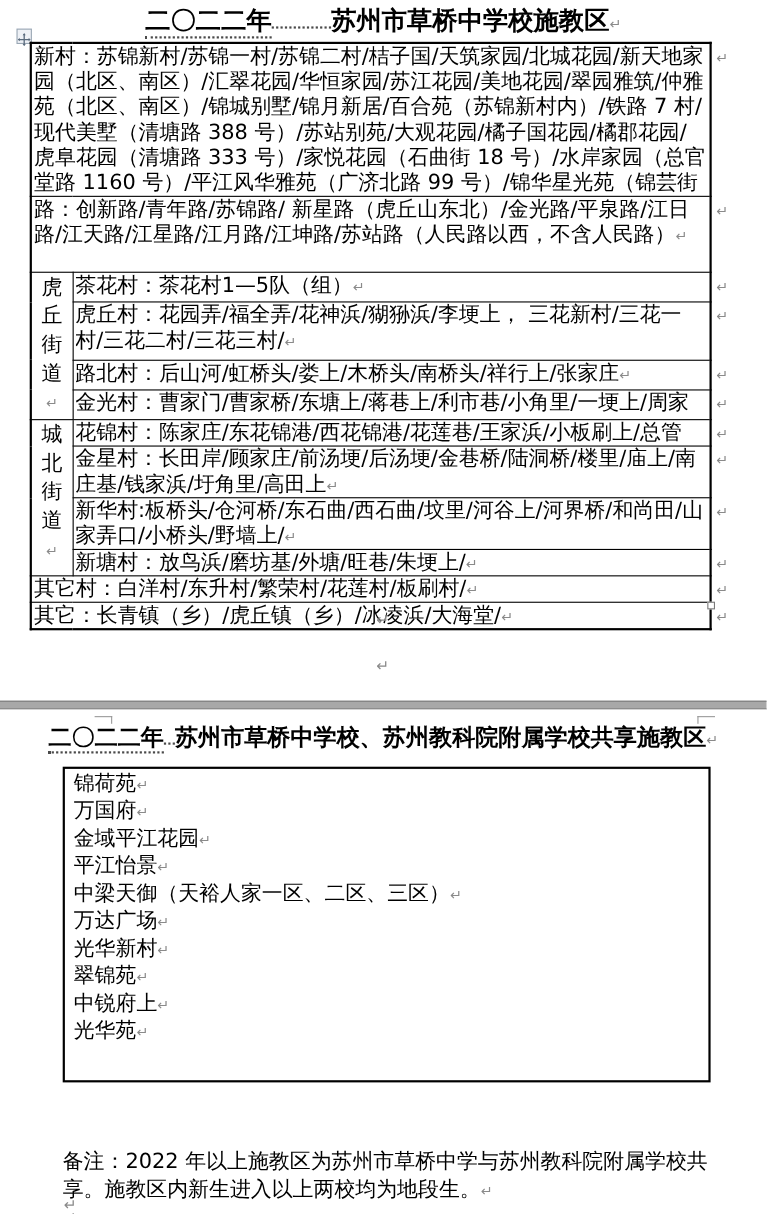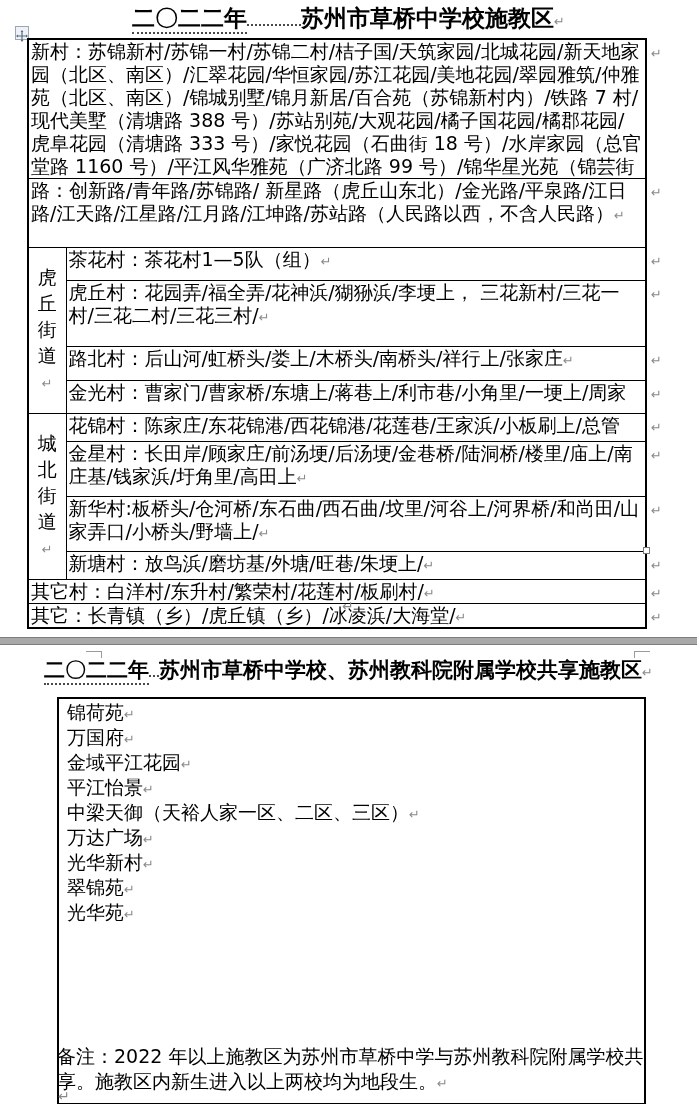--- a/index.html
+++ b/index.html
@@ -38,24 +38,24 @@
   
   #district-table{position:absolute;left:27px;top:38px;width:620px;
     border-collapse:collapse;table-layout:fixed;
     font-size:19px;line-height:23px;border:2px solid #000}
   #district-table td{border:1px solid #000;padding:0 2px;vertical-align:top;position:relative}
   #district-table col.c-street{width:38px}
   .wrap{overflow:hidden}
   .h1l{height:23px}.h2l{height:46px}.h-xc{height:138px}.h-lu{height:68px}
   .lbl{font-weight:normal}
   td.street{text-align:center;padding:2px 0}
-  .street-label{width:20px;margin:16px auto;word-break:break-all;line-height:26px;font-size:19px}
+  .street-label{width:20px;margin:0 auto;word-break:break-all;line-height:26px;font-size:19px}
 
   
-  #share-box{position:absolute;left:57px;top:52px;width:589px;height:408px;
+  #share-box{position:absolute;left:57px;top:52px;width:589px;height:287px;
     border:2px solid #000;box-sizing:border-box;padding:2px 8px;
     font-size:19px;line-height:22px;overflow:hidden}
   .li{white-space:nowrap}
   #note{position:absolute;left:57px;top:399px;width:608px;font-size:19px;line-height:25px}
 </style>
 </head>
 <body>
 
 <div class="page" id="page1">
 
@@ -176,20 +176,21 @@
 
   <div id="share-box">
     <div class="li"><span>锦荷苑</span><span class="pmark">↵</span></div>
     <div class="li"><span>万国府</span><span class="pmark">↵</span></div>
     <div class="li"><span>金域平江花园</span><span class="pmark">↵</span></div>
     <div class="li"><span>平江怡景</span><span class="pmark">↵</span></div>
     <div class="li"><span>中梁天御（天裕人家一区、二区、三区）</span><span class="pmark">↵</span></div>
     <div class="li"><span>万达广场</span><span class="pmark">↵</span></div>
     <div class="li"><span>光华新村</span><span class="pmark">↵</span></div>
     <div class="li"><span>翠锦苑</span><span class="pmark">↵</span></div>
+    <div class="li"><span>中锐府上</span><span class="pmark">↵</span></div>
     <div class="li"><span>光华苑</span><span class="pmark">↵</span></div>
   </div>
 
   <div id="note"><span>备注：2022 年以上施教区为苏州市草桥中学与苏州教科院附属学校共享。施教区内新生进入以上两校均为地段生。</span><span class="pmark">↵</span></div>
 
   <span class="free-mark" style="left:58px;top:443px">↵</span>
   <span class="free-mark" style="left:58px;top:455px">↵</span>
 </div>
 
 </body></html>

